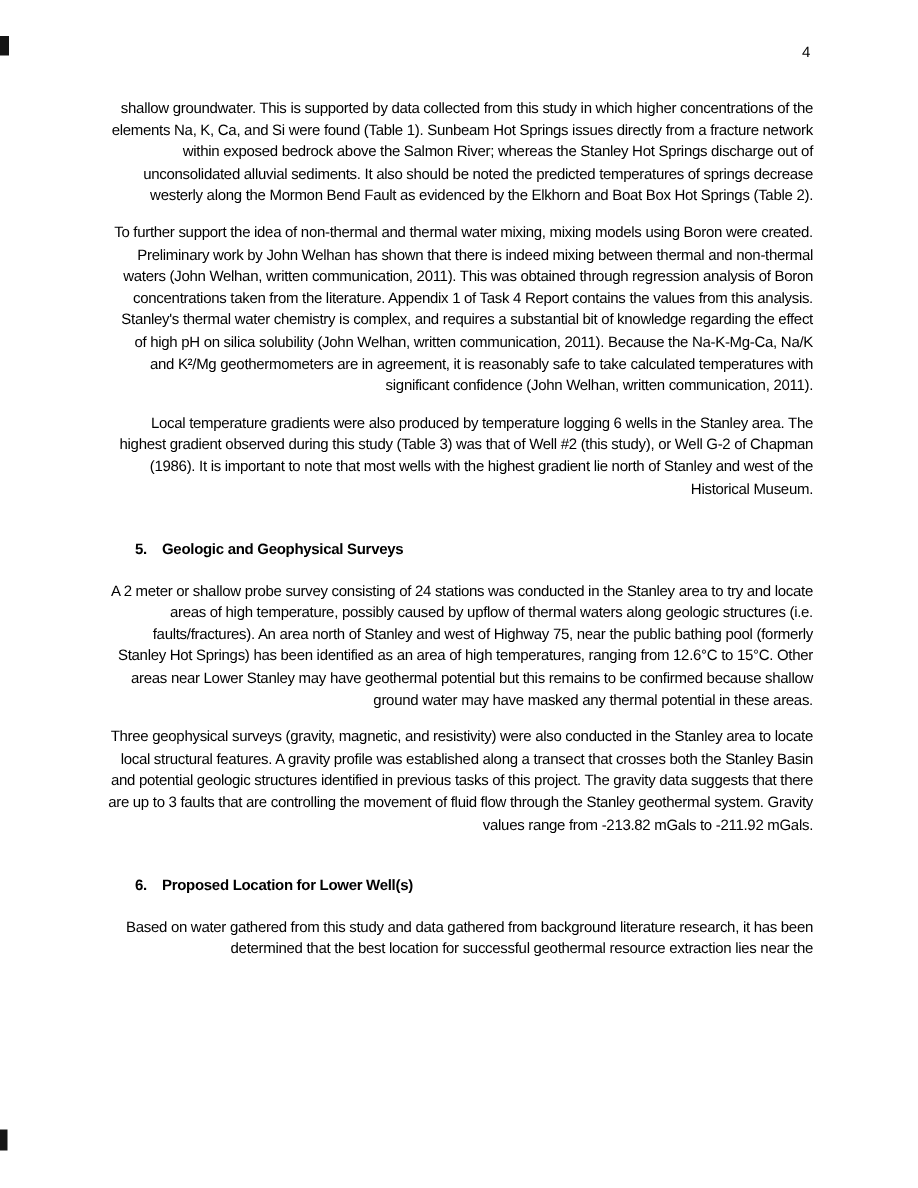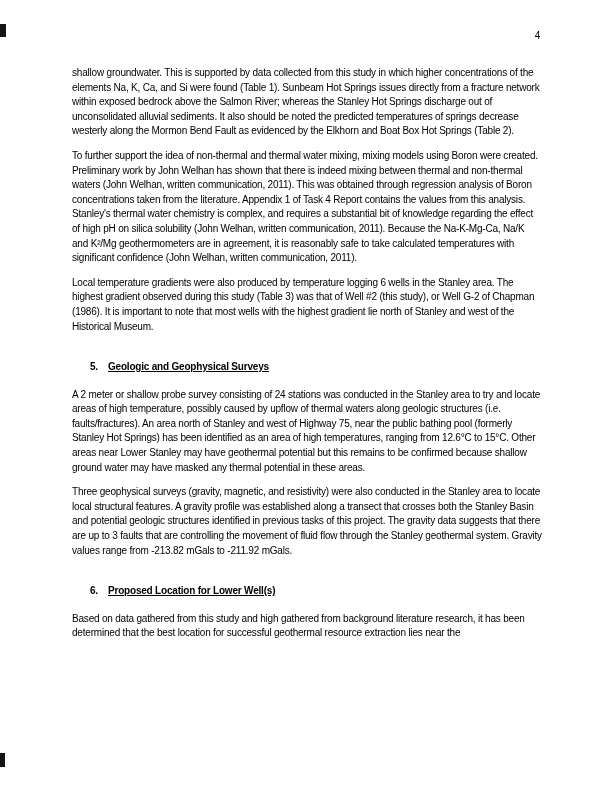--- a/index.html
+++ b/index.html
@@ -35,34 +35,34 @@
     top: 66px;
     left: 72px;
     width: 470px;
     font-size: 10px;
     letter-spacing: -0.2px;
     line-height: 14.6px;
     text-align: left;
   }
   .content p {
     margin: 0 0 10px 0;
+    text-align: right;
   }
   .section-heading {
     display: flex;
     font-weight: bold;
     margin: 26px 0 13px 0;
   }
   .section-heading .h-num {
     width: 18px;
     margin-left: 18px;
     flex: 0 0 auto;
   }
   .section-heading .h-title {
     flex: 1 1 auto;
-    text-decoration: underline;
   }
 </style>
 </head>
 <body>
 
 <div class="page">
 
   <div class="scan-artifact top"></div>
   <div class="scan-artifact bottom"></div>
 
@@ -83,16 +83,16 @@
 
     <p>A 2 meter or shallow probe survey consisting of 24 stations was conducted in the Stanley area to try and locate areas of high temperature, possibly caused by upflow of thermal waters along geologic structures (i.e. faults/fractures).  An area north of Stanley and west of Highway 75, near the public bathing pool (formerly Stanley Hot Springs) has been identified as an area of high temperatures, ranging from 12.6°C to 15°C.  Other areas near Lower Stanley may have geothermal potential but this remains to be confirmed because shallow ground water may have masked any thermal potential in these areas.</p>
 
     <p>Three geophysical surveys (gravity, magnetic, and resistivity) were also conducted in the Stanley area to locate local structural features.  A gravity profile was established along a transect that crosses both the Stanley Basin and potential geologic structures identified in previous tasks of this project.  The gravity data suggests that there are up to 3 faults that are controlling the movement of fluid flow through the Stanley geothermal system.  Gravity values range from -213.82 mGals to -211.92 mGals.</p>
 
     <div class="section-heading">
       <span class="h-num">6.</span>
       <span class="h-title">Proposed Location for Lower Well(s)</span>
     </div>
 
-    <p>Based on data gathered from this study and high gathered from background literature research, it has been determined that the best location for successful geothermal resource extraction lies near the</p>
+    <p>Based on water gathered from this study and data gathered from background literature research, it has been determined that the best location for successful geothermal resource extraction lies near the</p>
 
   </div>
 </div>
 
 </body></html>

